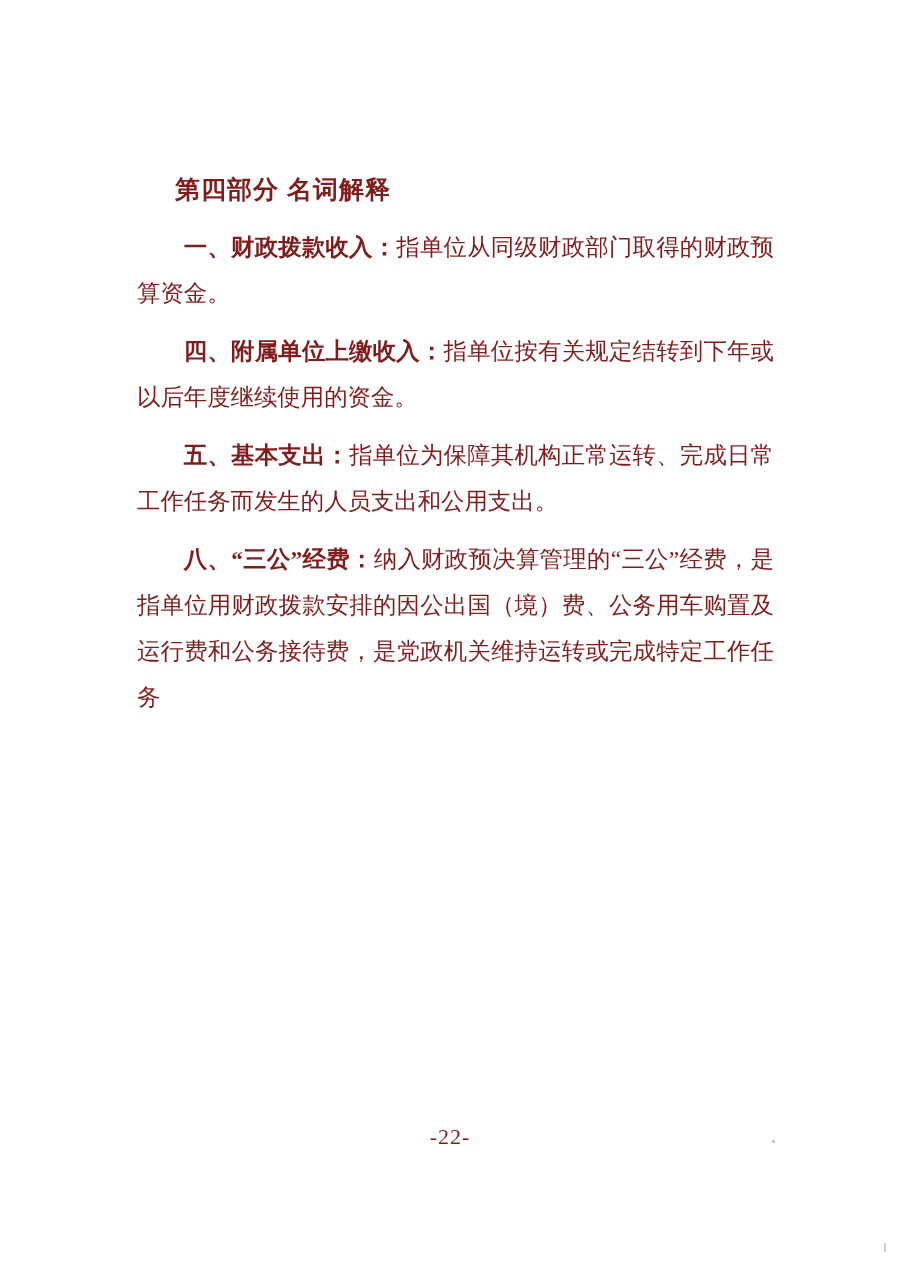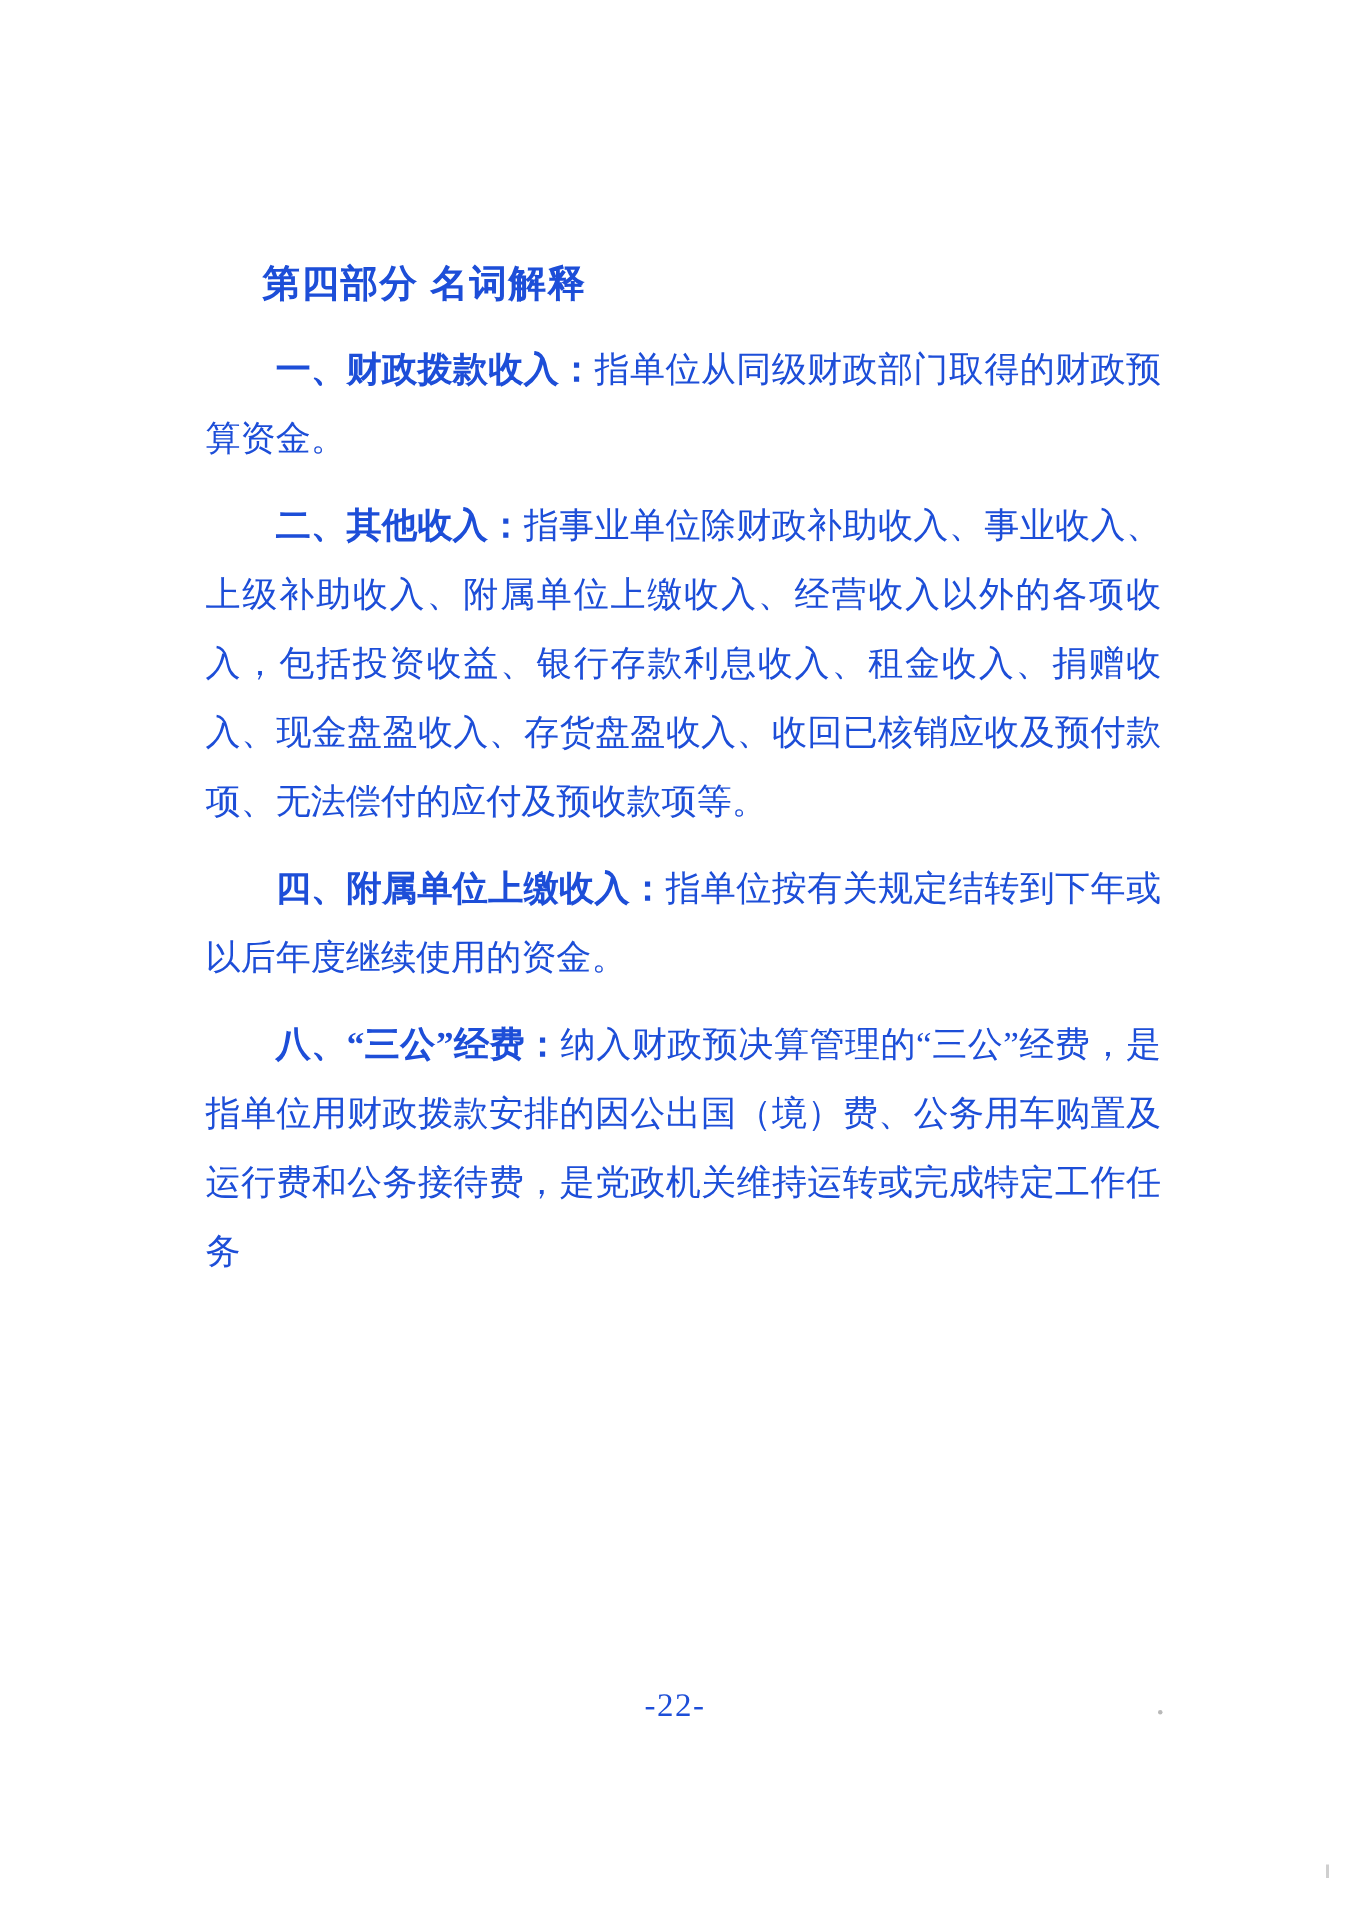--- a/index.html
+++ b/index.html
@@ -7,21 +7,21 @@
     padding: 0;
     background: #ffffff;
   }
   .page {
     position: relative;
     width: 900px;
     height: 1272px;
     background: #ffffff;
     overflow: hidden;
     font-family: "Liberation Serif", "DejaVu Serif", serif;
-    color: #1d4ed8;
+    color: #7f1d1d;
   }
   .content {
     position: absolute;
     left: 125px;
     top: 166px;
     width: 661px;
   }
   .doc-title {
     font-family: "Liberation Sans", "DejaVu Sans", sans-serif;
     font-weight: bold;
@@ -73,25 +73,25 @@
 </style>
 </head>
 <body>
 
 <div class="page">
   <div class="content">
     <h1 class="doc-title">第四部分 名词解释</h1>
 
     <p class="def"><span class="term">一、财政拨款收入：</span><span>指单位从同级财政部门取得的财政预算资金。</span></p>
 
-    <p class="def"><span class="term">二、其他收入：</span><span>指事业单位除财政补助收入、事业收入、上级补助收入、附属单位上缴收入、经营收入以外的各项收入，包括投资收益、银行存款利息收入、租金收入、捐赠收入、现金盘盈收入、存货盘盈收入、收回已核销应收及预付款项、无法偿付的应付及预收款项等。</span></p>
 
 
     <p class="def"><span class="term">四、附属单位上缴收入：</span><span>指单位按有关规定结转到下年或以后年度继续使用的资金。</span></p>
 
+    <p class="def"><span class="term">五、基本支出：</span><span>指单位为保障其机构正常运转、完成日常工作任务而发生的人员支出和公用支出。</span></p>
 
 
 
     <p class="def"><span class="term">八、“三公”经费：</span><span>纳入财政预决算管理的“三公”经费，是指单位用财政拨款安排的因公出国（境）费、公务用车购置及运行费和公务接待费，是党政机关维持运转或完成特定工作任务</span></p>
   </div>
 
   <div class="page-number">-22-</div>
 
   <div class="speck-a"></div>
   <div class="speck-b"></div>

